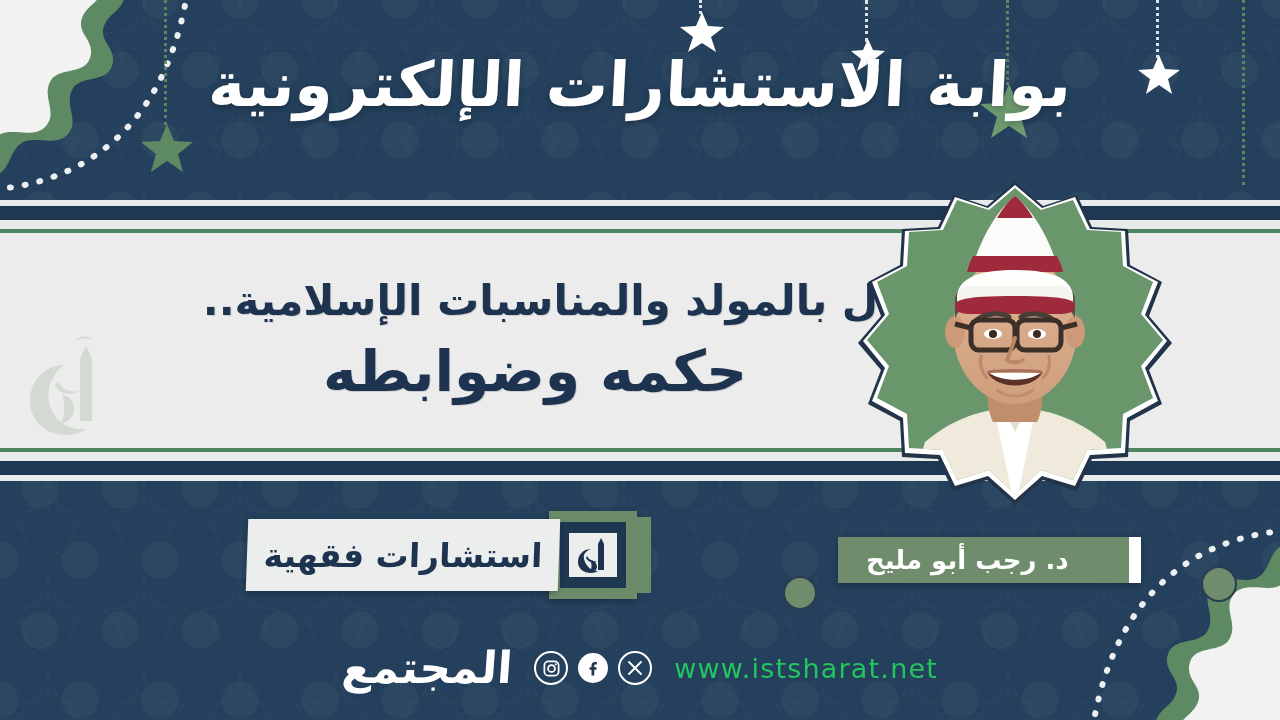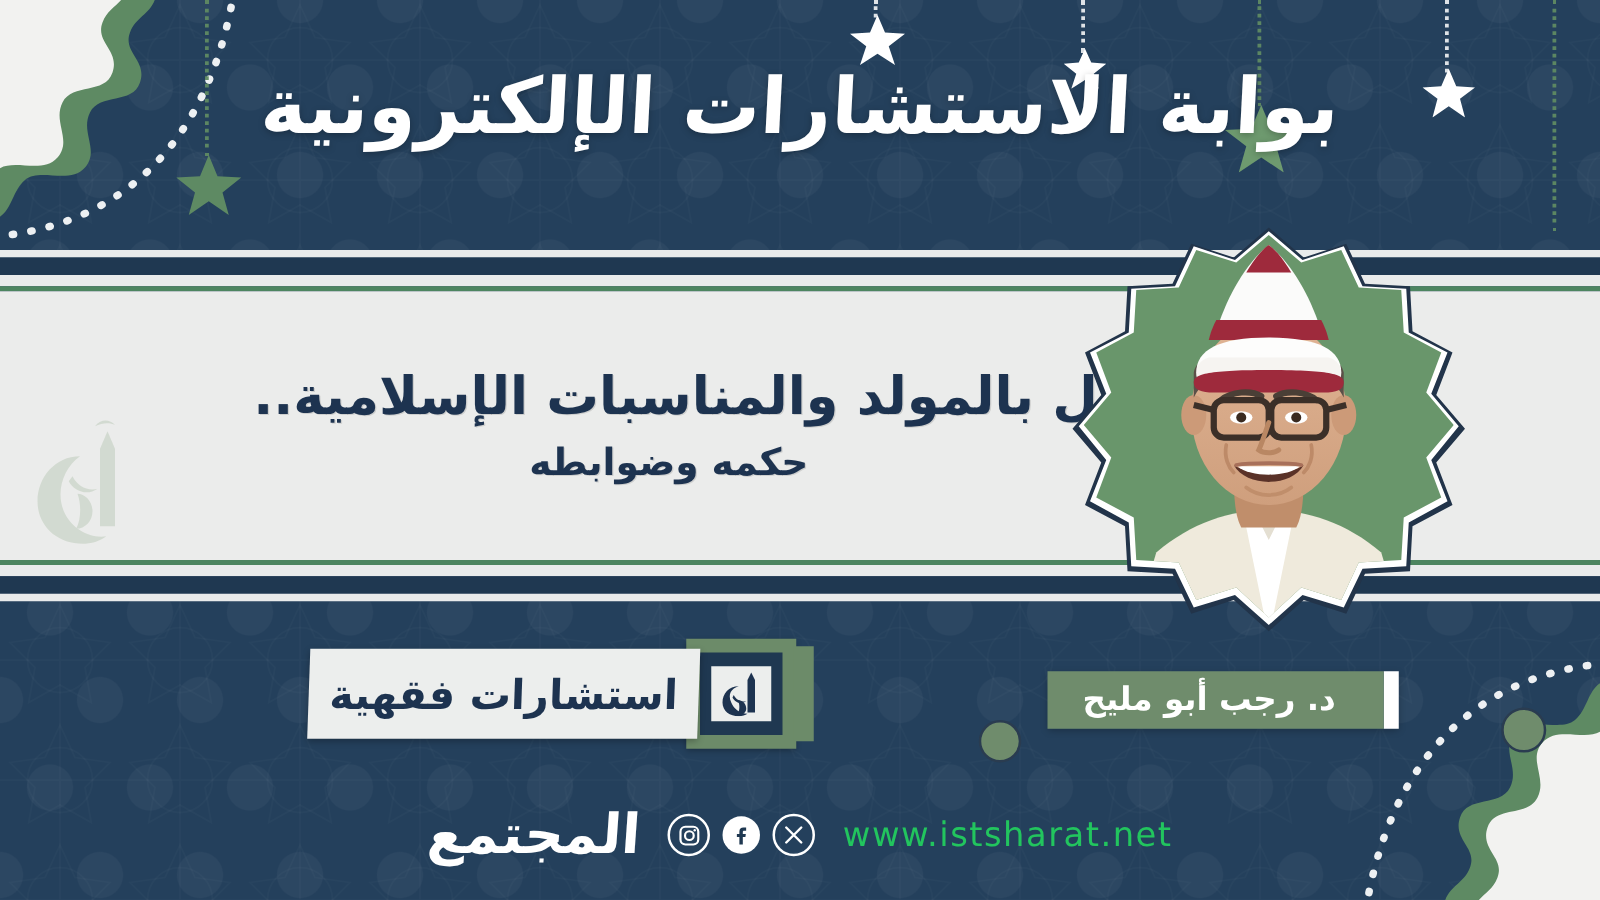--- a/index.html
+++ b/index.html
@@ -108,21 +108,21 @@
   .title-line {
     color: #1d3350;
     font-weight: 700;
     font-size: 43px;
     letter-spacing: -1px;
     line-height: 1.2;
     white-space: nowrap;
     text-shadow: 1px 1px 0 rgba(0,0,0,.12);
   }
   .title-line.l1 { font-size: 42px; margin-right: 60px; }
-  .title-line.l2 { font-size: 30px; margin-right: 210px; letter-spacing: 2px; }
+  .title-line.l2 { font-size: 57px; margin-right: 210px; letter-spacing: 2px; }
 
   .watermark {
     position: absolute;
     left: 18px;
     top: 96px;
     width: 92px;
     height: 110px;
     opacity: .45;
   }
   .rosette-dot { position: absolute; }
@@ -197,21 +197,21 @@
   }
   .speaker-accent { width: 12px; background: #ffffff; }
   .speaker-body {
     background: #6f8c6c;
     color: #ffffff;
     font-size: 26px;
     font-weight: 700;
     display: flex;
     align-items: center;
     justify-content: center;
-    padding: 0 38px 0 28px;
+    padding: 0 60px 0 28px;
     letter-spacing: -.5px;
   }
 
   
   .footer {
     position: absolute;
     left: 0; right: 0;
     bottom: 16px;
     height: 72px;
     display: flex;

